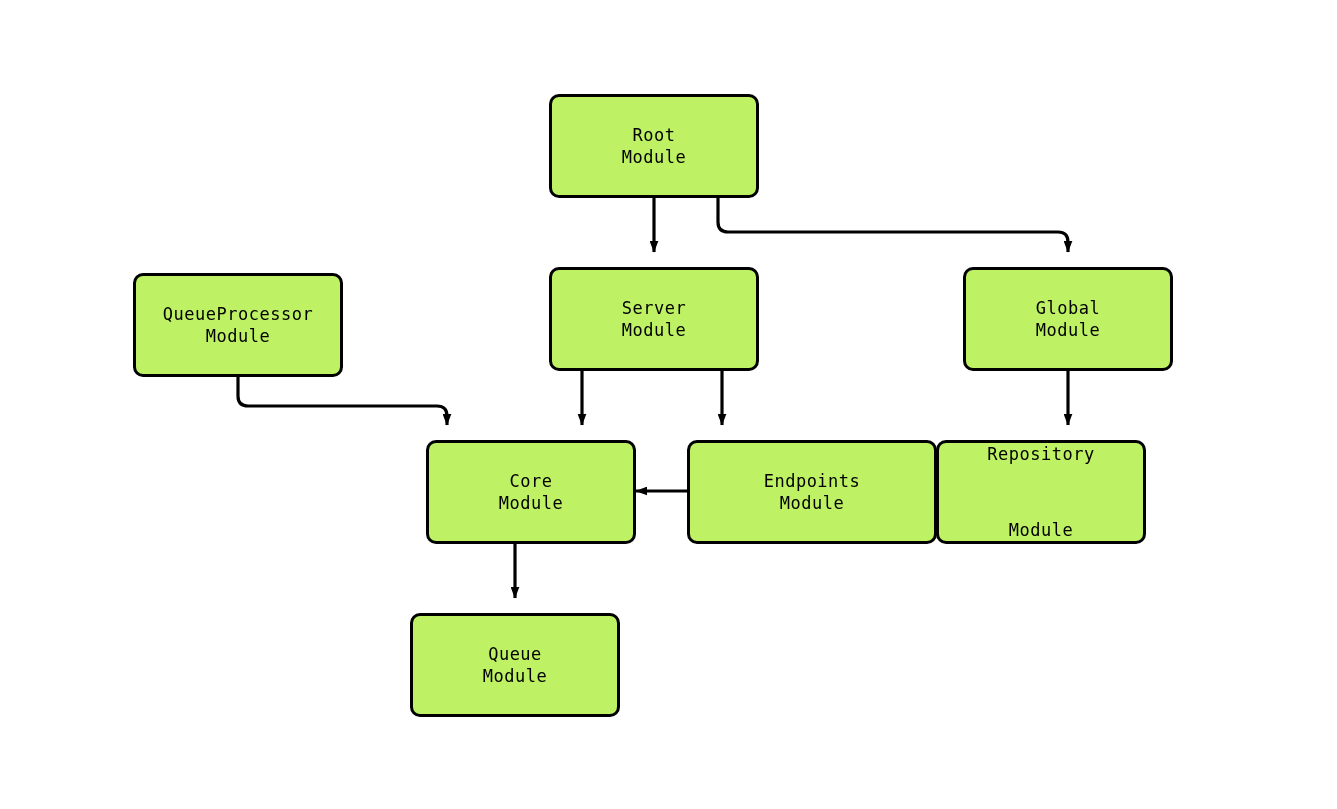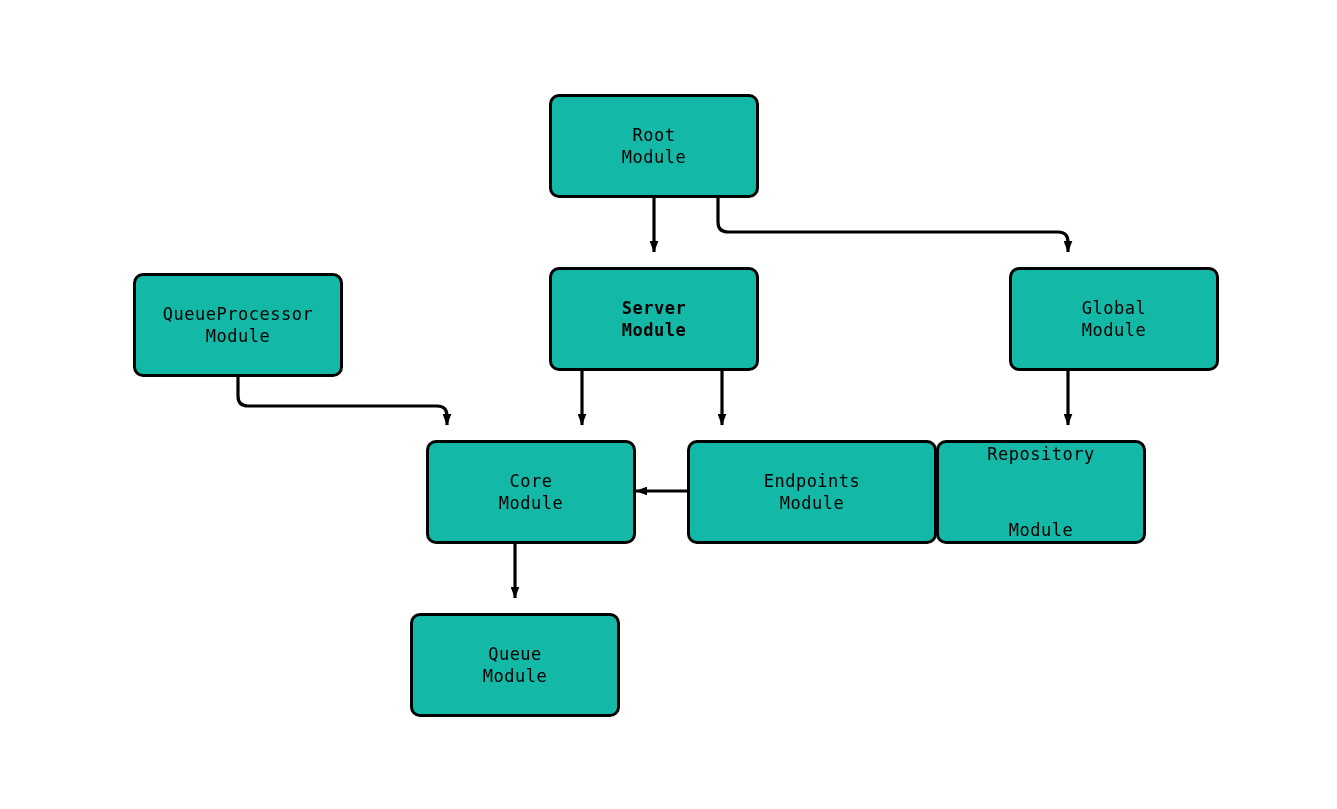--- a/index.html
+++ b/index.html
@@ -21,21 +21,21 @@
     top: 0;
     width: 1337px;
     height: 809px;
     pointer-events: none;
   }
   .node {
     position: absolute;
     box-sizing: border-box;
     border: 3px solid #000000;
     border-radius: 10px;
-    background: #14b8a6;
+    background: #bef264;
     display: flex;
     flex-direction: column;
     align-items: center;
     justify-content: center;
     text-align: center;
     color: #000000;
     font-family: "DejaVu Sans Mono", "Liberation Mono", monospace;
     font-size: 17px;
     line-height: 22px;
     letter-spacing: 0.5px;
@@ -81,26 +81,26 @@
   <div class="node" style="left:549px; top:94px; width:210px; height:104px;">
     <span class="node-line">Root</span>
     <span class="node-line">Module</span>
   </div>
 
   <div class="node" style="left:133px; top:273px; width:210px; height:104px;">
     <span class="node-line">QueueProcessor</span>
     <span class="node-line">Module</span>
   </div>
 
-  <div class="node" style="left:549px; top:267px; width:210px; height:104px;font-weight:bold;">
+  <div class="node" style="left:549px; top:267px; width:210px; height:104px;">
     <span class="node-line">Server</span>
     <span class="node-line">Module</span>
   </div>
 
-  <div class="node" style="left:963px; top:267px; width:210px; height:104px;margin-left:46px;">
+  <div class="node" style="left:963px; top:267px; width:210px; height:104px;">
     <span class="node-line">Global</span>
     <span class="node-line">Module</span>
   </div>
 
   <div class="node" style="left:426px; top:440px; width:210px; height:104px;">
     <span class="node-line">Core</span>
     <span class="node-line">Module</span>
   </div>
 
   <div class="node" style="left:687px; top:440px; width:250px; height:104px;">

